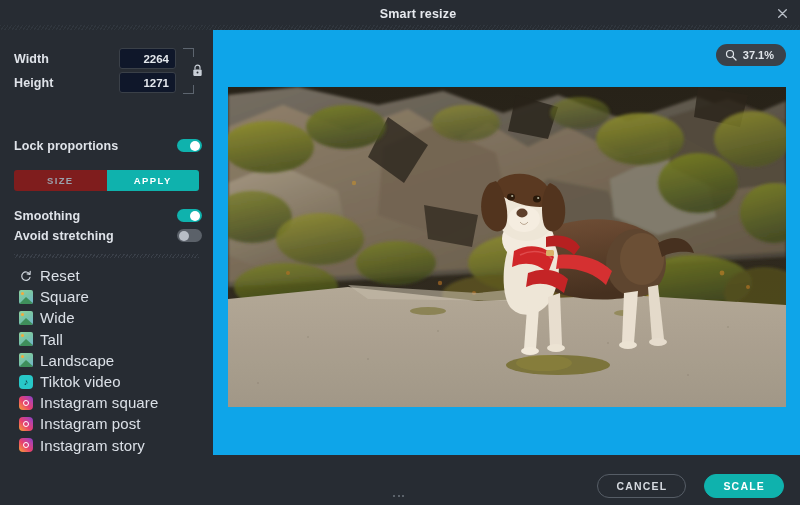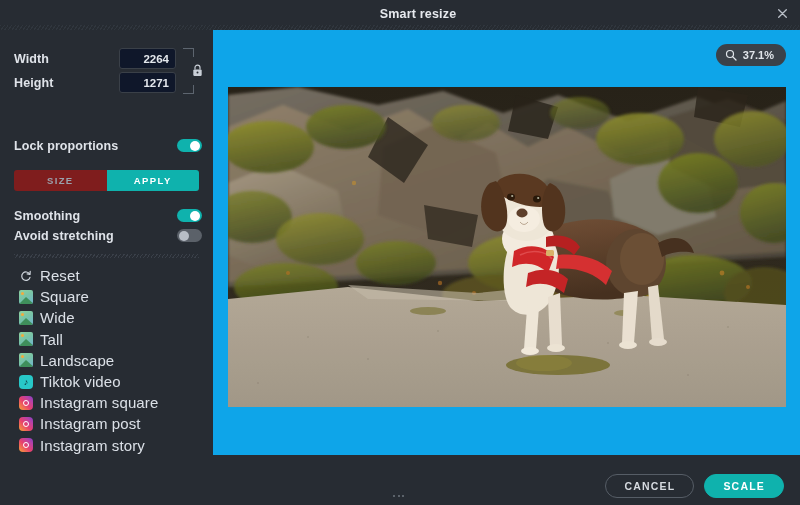--- a/index.html
+++ b/index.html
@@ -210,21 +210,21 @@
     overflow: hidden;
     background: #2a2a26;
   }
   #footerbg {
     position: absolute; left: 0; top: 455px;
     width: 800px; height: 50px;
     background: #272c33;
   }
   #btns {
     position: absolute; right: 16px; top: 474px;
-    display: flex; gap: 10px; z-index: 6;
+    display: flex; gap: 18px; z-index: 6;
   }
   .btn {
     height: 24px; border-radius: 12px;
     display: flex; align-items: center; justify-content: center;
     font-size: 10.5px; font-weight: bold; letter-spacing: 1.2px;
     cursor: pointer; padding: 0 18px;
   }
   .btn.ghost { border: 1px solid #565d66; color: #d6dae0; background: transparent; }
   .btn.primary { background: #0fb2ad; color: #ffffff; border: 1px solid #0fb2ad; }
 

